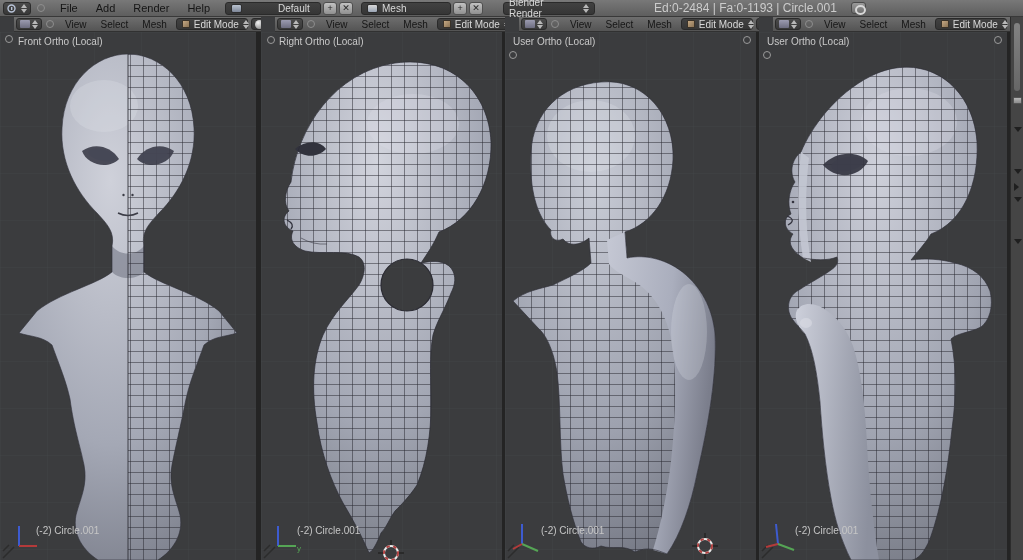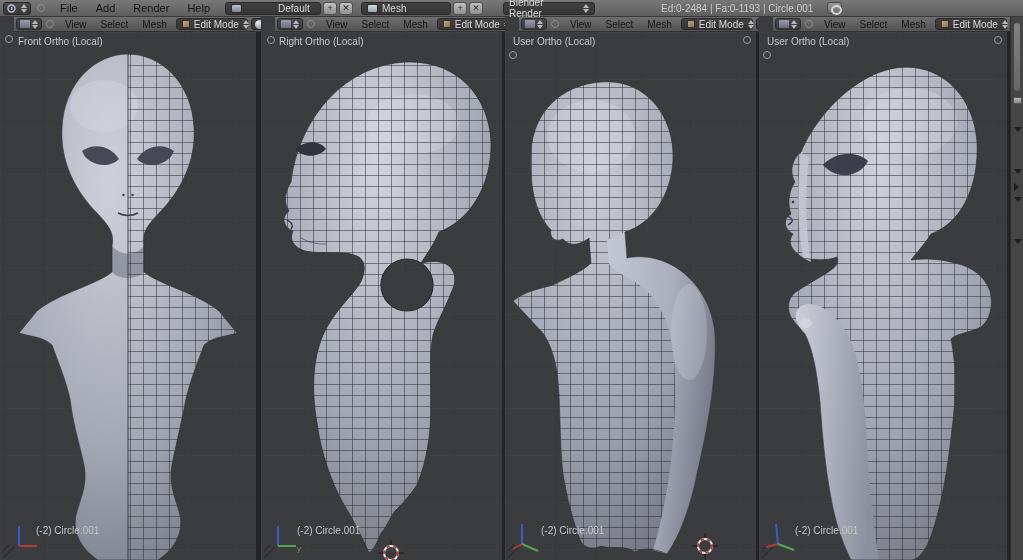--- a/index.html
+++ b/index.html
@@ -17,21 +17,21 @@
   .ud::before{content:"";border-left:3px solid transparent;border-right:3px solid transparent;border-bottom:4px solid #b8b8b8;}
   .ud::after{content:"";border-left:3px solid transparent;border-right:3px solid transparent;border-top:4px solid #b8b8b8;}
   .circ{width:8px;height:8px;border-radius:50%;border:1px solid #8e8e8e;margin:0 6px;flex:none;}
   .tmenu{padding:0 9px;cursor:default;}
   .field{height:13px;background:linear-gradient(#414141,#363636);border:1px solid #2a2a2a;border-radius:3px;
          color:#d9d9d9;font-size:10px;display:inline-flex;align-items:center;gap:4px;padding:0 5px;}
   .fieldicon{width:11px;height:9px;background:linear-gradient(#b9c2cf,#7d8697);border-radius:2px;border:1px solid #2e2e2e;flex:none;}
   .sqbtn{width:14px;height:13px;margin-left:2px;background:linear-gradient(#c2c2c2,#909090);
          border:1px solid #4f4f4f;border-radius:3px;color:#2a2a2a;font-size:9px;line-height:11px;
          display:inline-flex;align-items:center;justify-content:center;}
-  .stats{margin-left:23px;color:#cccccc;font-size:10px;padding-left:43px;}
+  .stats{margin-left:16px;color:#cccccc;font-size:12px;padding-left:43px;}
   .blogo{width:15px;height:12px;margin-left:14px;border-radius:3px;background:linear-gradient(#9a9a9a,#6f6f6f);
          border:1px solid #4a4a4a;position:relative;}
   .blogo::after{content:"";position:absolute;left:3px;top:2px;width:7px;height:6px;border-radius:50%;
          border:2px solid #d8d8d8;}
 
   
   .viewport{position:absolute;top:17px;height:543px;background:#3b3c3e;}
   .vphead{position:absolute;left:14px;top:0;width:100%;height:15px;
           background:linear-gradient(#6e6e6e,#545454);border-bottom:1px solid #313131;
           display:flex;align-items:center;font-size:10px;color:#161616;overflow:hidden;white-space:nowrap;}

